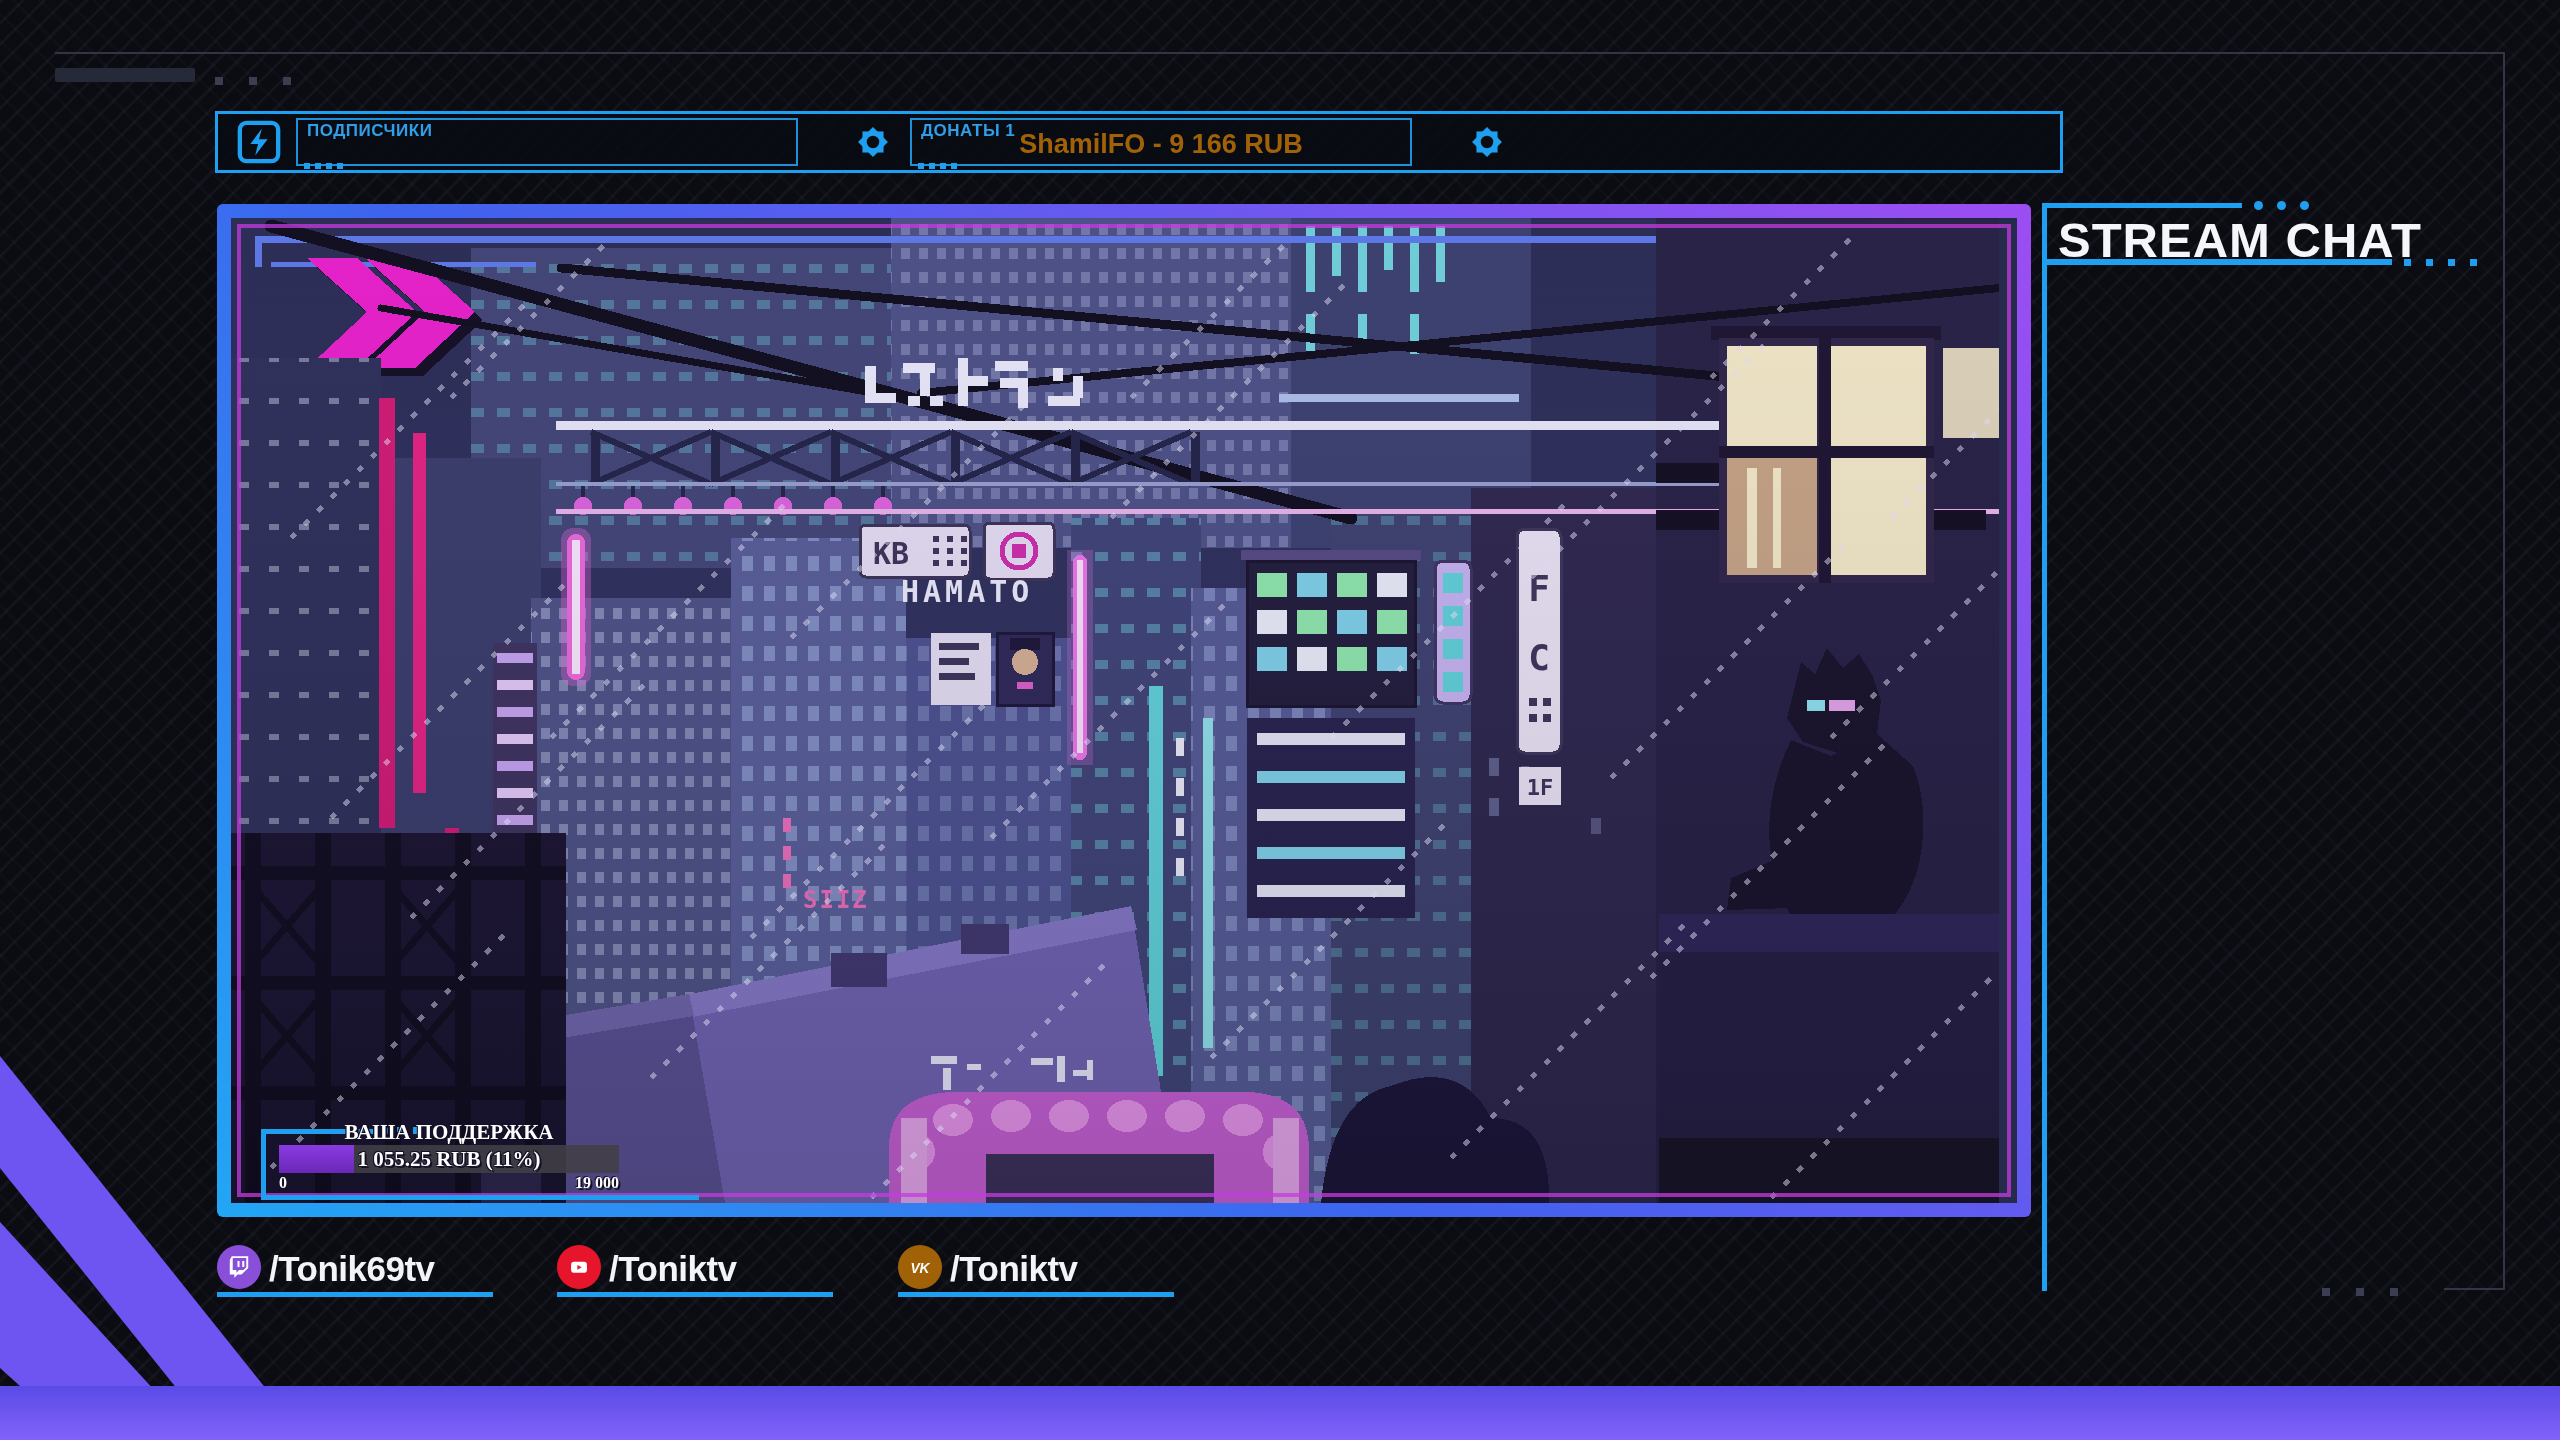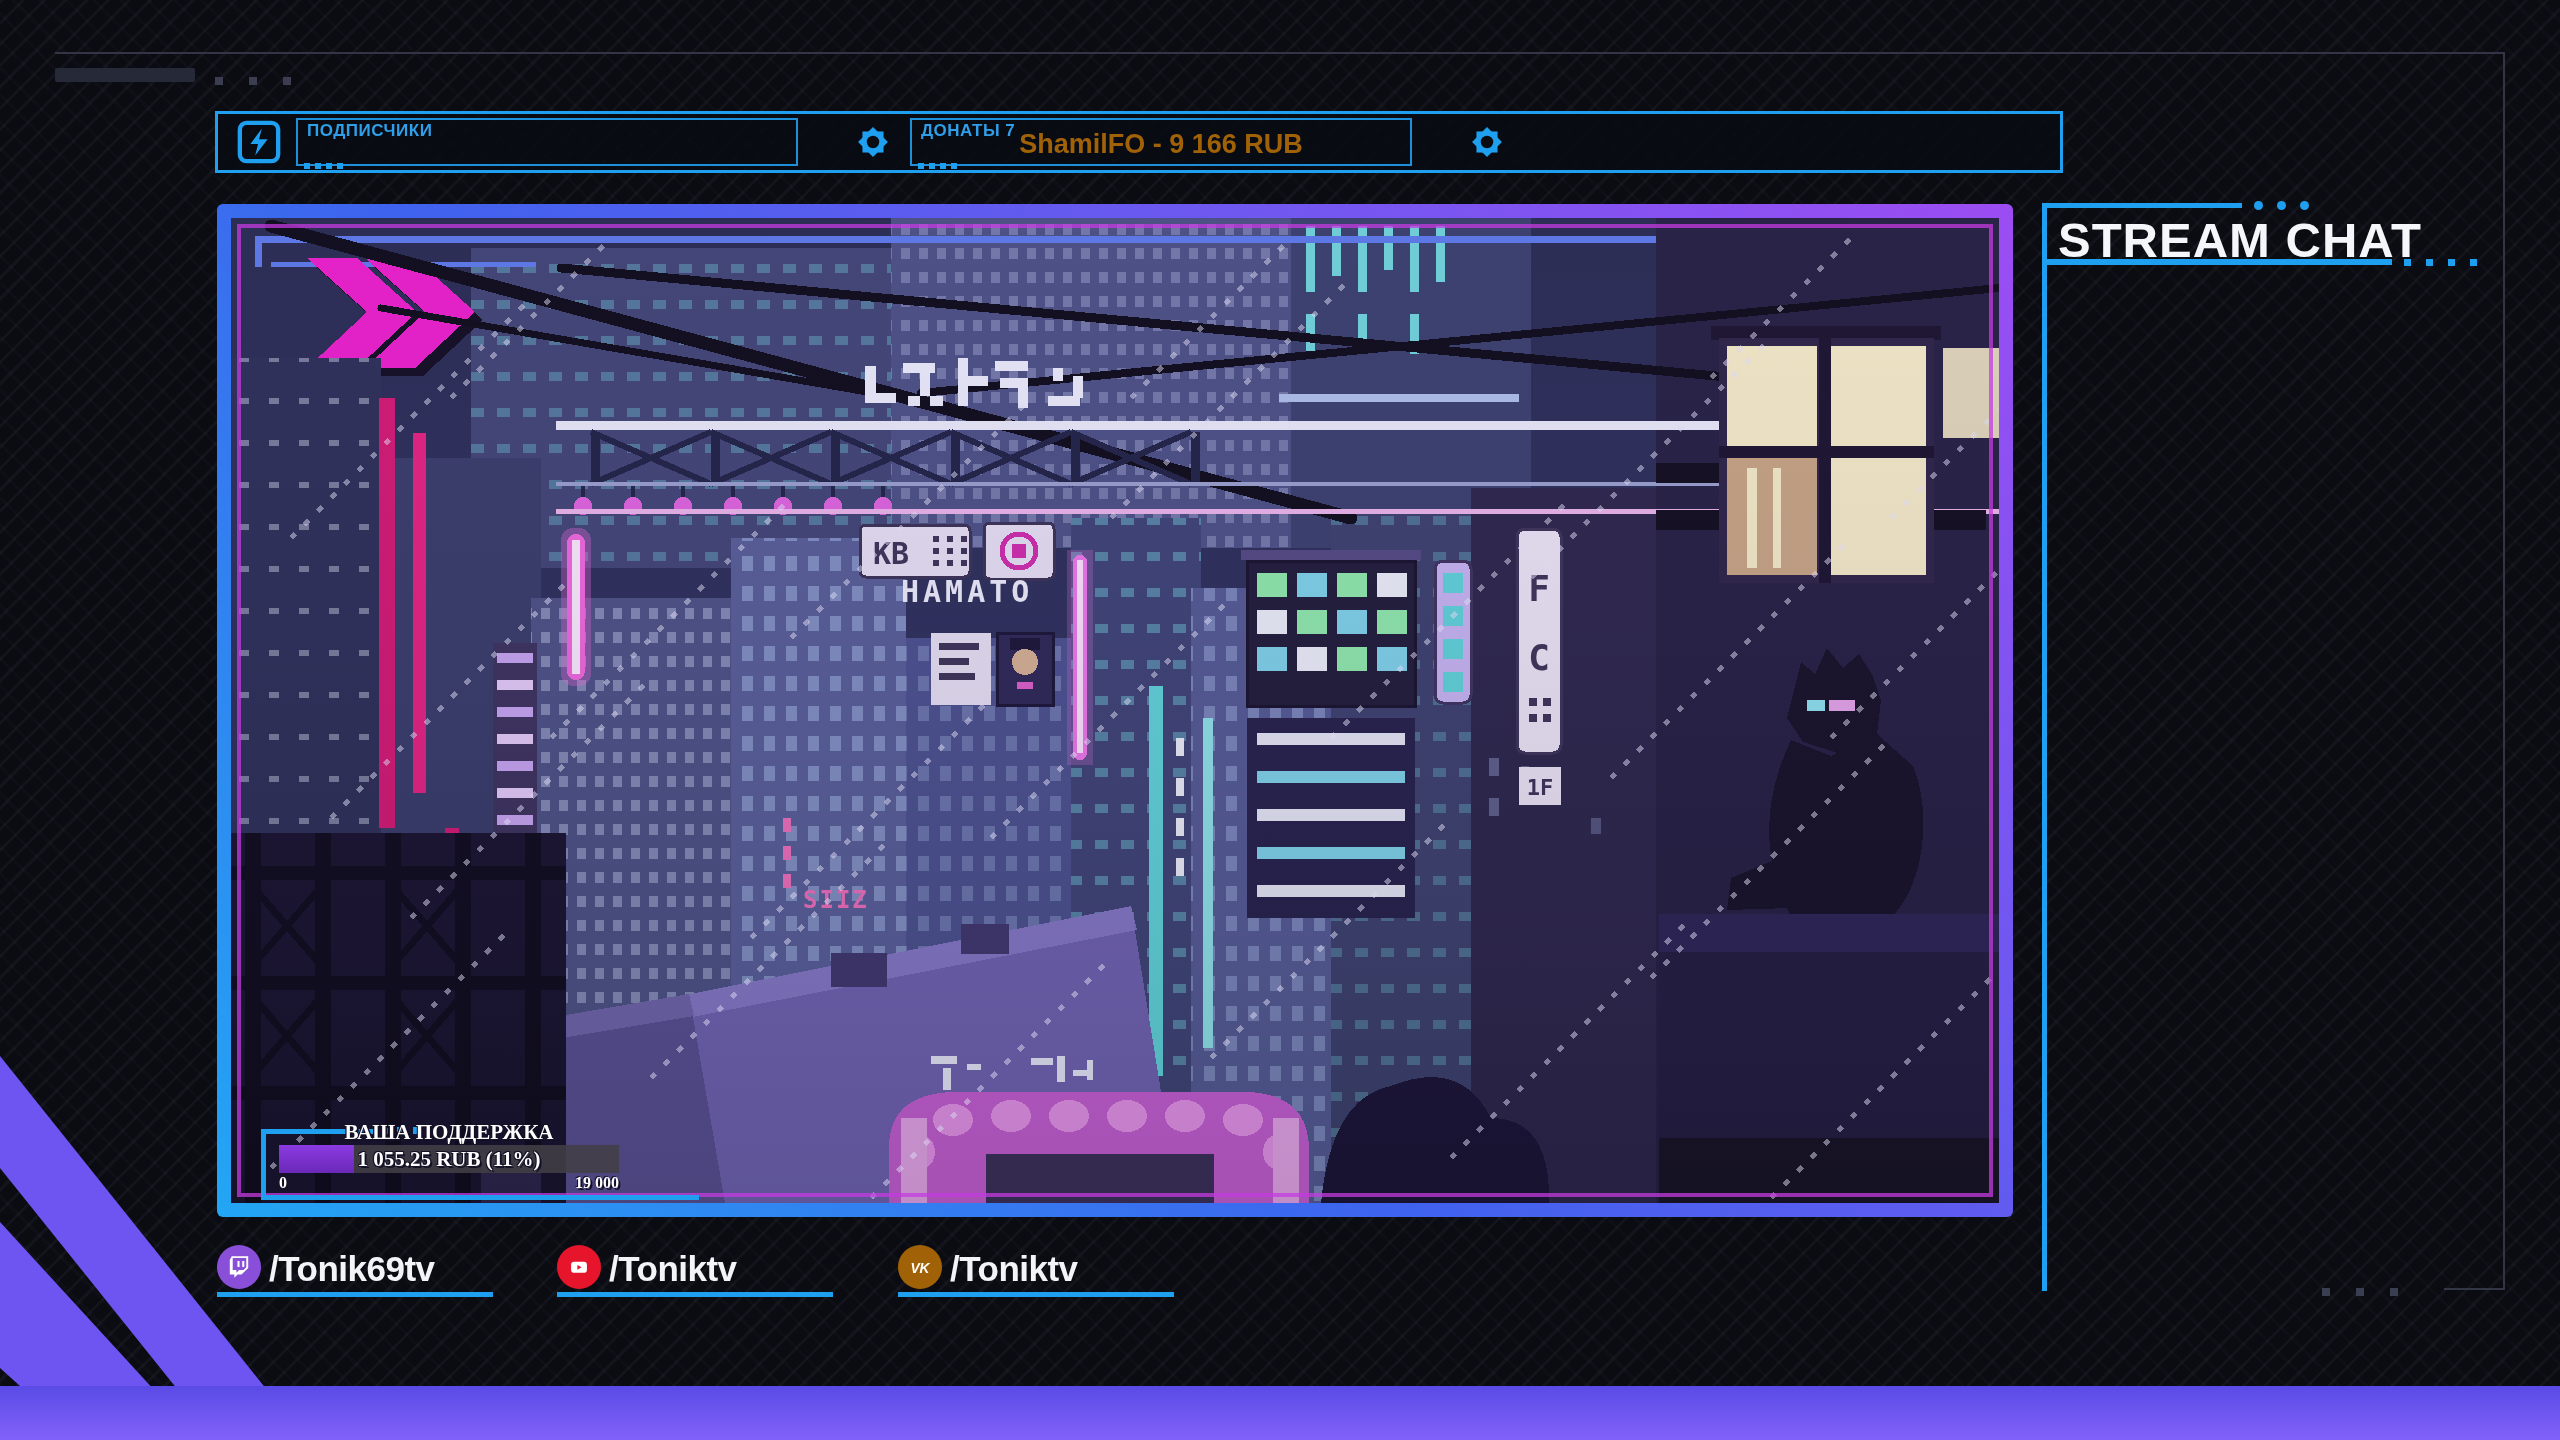--- a/index.html
+++ b/index.html
@@ -26,21 +26,21 @@
     border:2px solid rgba(31,159,240,0.9);display:flex;align-items:center;justify-content:center;}
   .label-box .w-label{position:absolute;top:1px;left:9px;font-size:17px;font-weight:bold;
     color:#2E9FE8;letter-spacing:0.5px;}
   .label-box .w-value{font-size:27px;font-weight:bold;color:#a16207;white-space:nowrap;
     overflow:hidden;text-overflow:ellipsis;padding:0 10px;margin-top:4px;}
   .w-dots{position:absolute;left:6px;bottom:-5px;display:flex;gap:5px;}
   .w-dots i{width:6px;height:6px;background:#1F9FF0;}
 
   
   .video{position:absolute;left:217px;top:204px;width:1796px;height:1013px;border-radius:6px;
-    background:linear-gradient(45deg,#22A6F4 0%,#3E63EE 42%,#9C4DF2 100%);}
+    background:linear-gradient(45deg,#22A6F4 0%,#3E63EE 42%,#9C4DF2 100%);padding-left:18px;}
   .video-inner{position:absolute;inset:14px;background:#262B4C;overflow:hidden;}
   .video-inner svg{display:block;}
   .inner-outline{position:absolute;inset:6px;border:4px solid rgba(196,59,224,0.75);pointer-events:none;}
 
   
   .goal{position:absolute;left:30px;top:905px;width:440px;height:82px;
     font-family:"Liberation Serif",serif;}
   .goal-corner-h{position:absolute;left:0;top:6px;width:112px;height:5px;background:#1F9FF0;}
   .goal-left{position:absolute;left:0;top:6px;width:5px;height:71px;background:#1F9FF0;}
   .goal-bottom{position:absolute;left:0;top:72px;width:438px;height:5px;background:#1F9FF0;}
@@ -117,21 +117,21 @@
       </div>
     </div>
 
     <div class="widget">
       <svg class="widget-icon" viewBox="0 0 48 48">
         <rect x="13" y="13" width="22" height="22" fill="#1F9FF0"></rect>
         <rect x="13" y="13" width="22" height="22" fill="#1F9FF0" transform="rotate(45 24 24)"></rect>
         <circle cx="24" cy="24" r="6.5" fill="#0a0c12"></circle>
       </svg>
       <div class="label-box">
-        <span class="w-label">ДОНАТЫ 7</span>
+        <span class="w-label">ДОНАТЫ 1</span>
         <span class="w-value">ShamilFO - 9 166 RUB</span>
         <span class="w-dots">
             <i></i>
             <i></i>
             <i></i>
             <i></i>
           </span>
       </div>
     </div>
 

